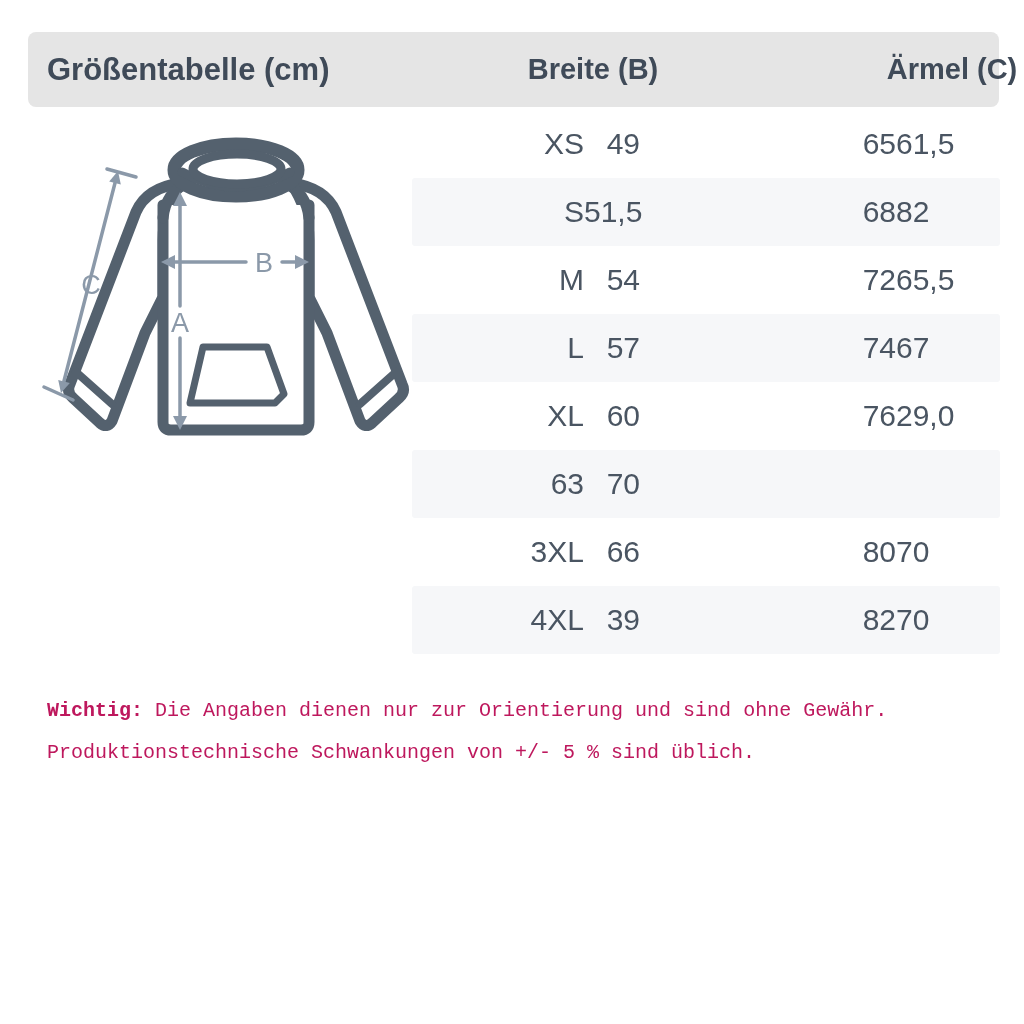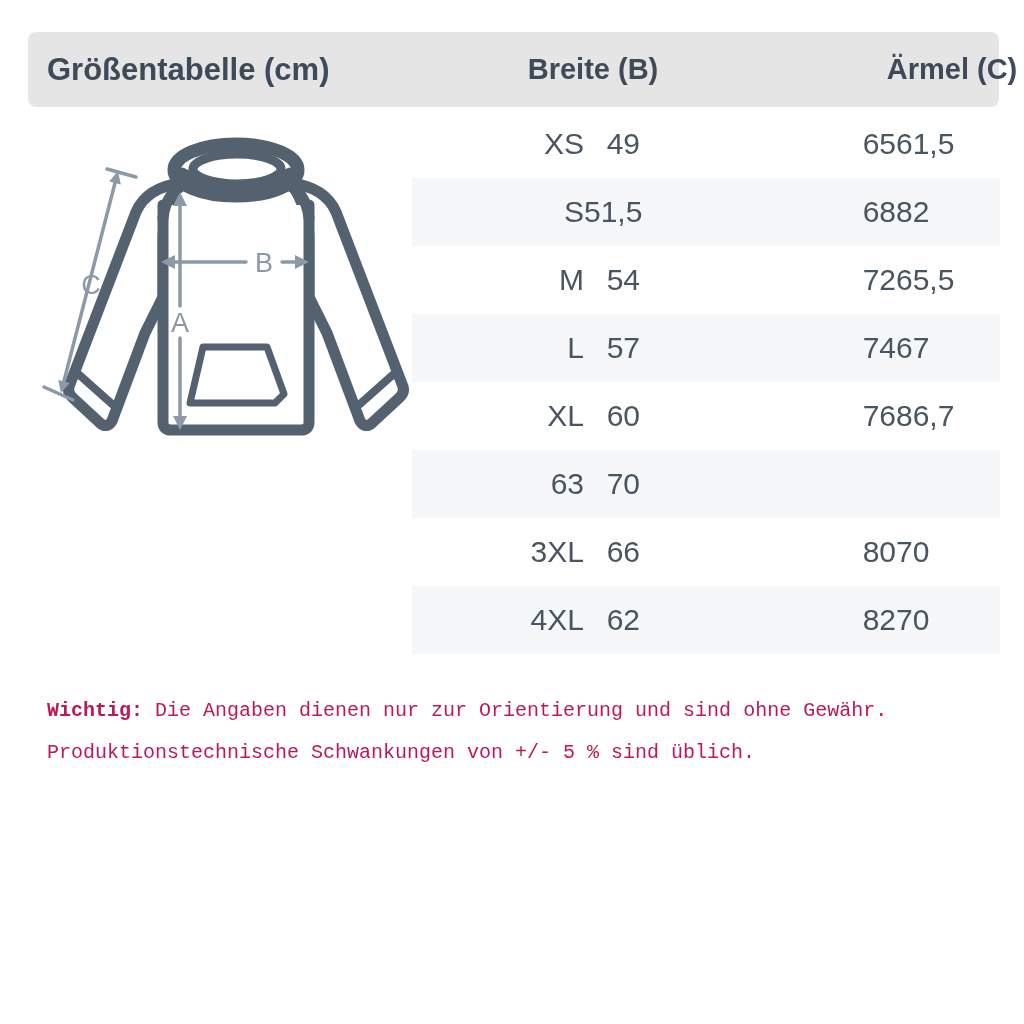--- a/index.html
+++ b/index.html
@@ -196,38 +196,38 @@
         <div class="cell">L</div>
         <div class="cell">57</div>
         <div class="cell">74</div>
         <div class="cell">67</div>
         <div class="cell"></div>
       </div>
       <div class="size-row">
         <div class="cell">XL</div>
         <div class="cell">60</div>
         <div class="cell">76</div>
-        <div class="cell">86,7</div>
+        <div class="cell">29,0</div>
         <div class="cell"></div>
       </div>
       <div class="size-row striped">
         <div class="cell">63</div>
         <div class="cell">70</div>
         <div class="cell"></div>
       </div>
       <div class="size-row">
         <div class="cell">3XL</div>
         <div class="cell">66</div>
         <div class="cell">80</div>
         <div class="cell">70</div>
         <div class="cell"></div>
       </div>
       <div class="size-row striped">
         <div class="cell">4XL</div>
-        <div class="cell">62</div>
+        <div class="cell">39</div>
         <div class="cell">82</div>
         <div class="cell">70</div>
         <div class="cell"></div>
       </div>
     </div>
 
   <p class="note">
     <span class="lead">Wichtig:</span>
     <span>Die Angaben dienen nur zur Orientierung und sind ohne Gewähr.</span><br>
     <span>Produktionstechnische Schwankungen von +/- 5 % sind üblich.</span>

